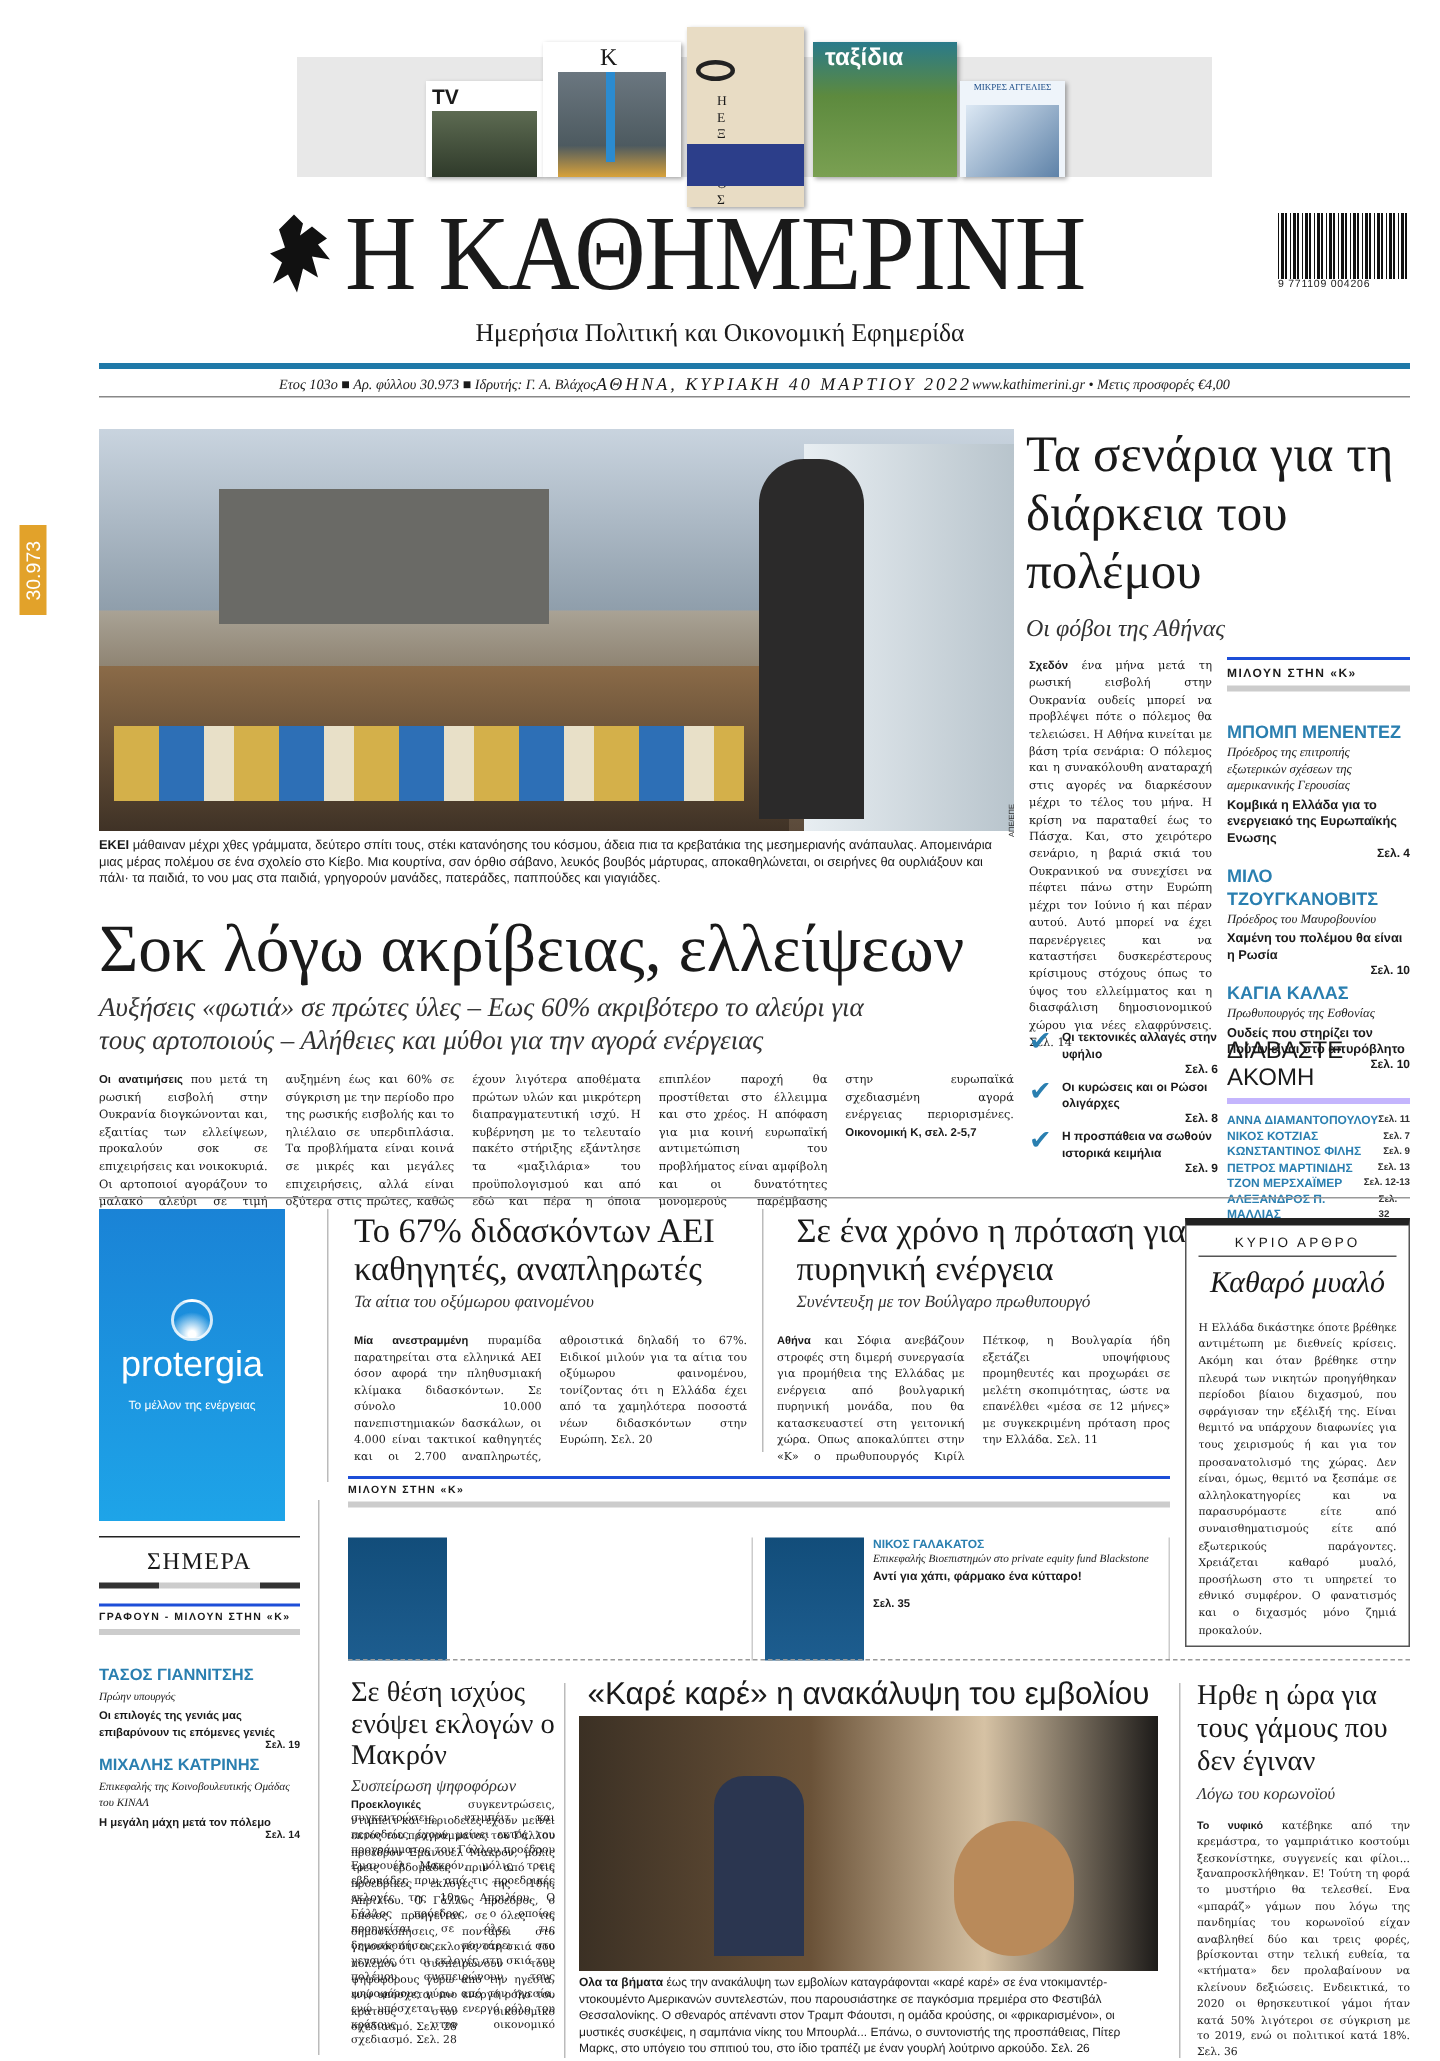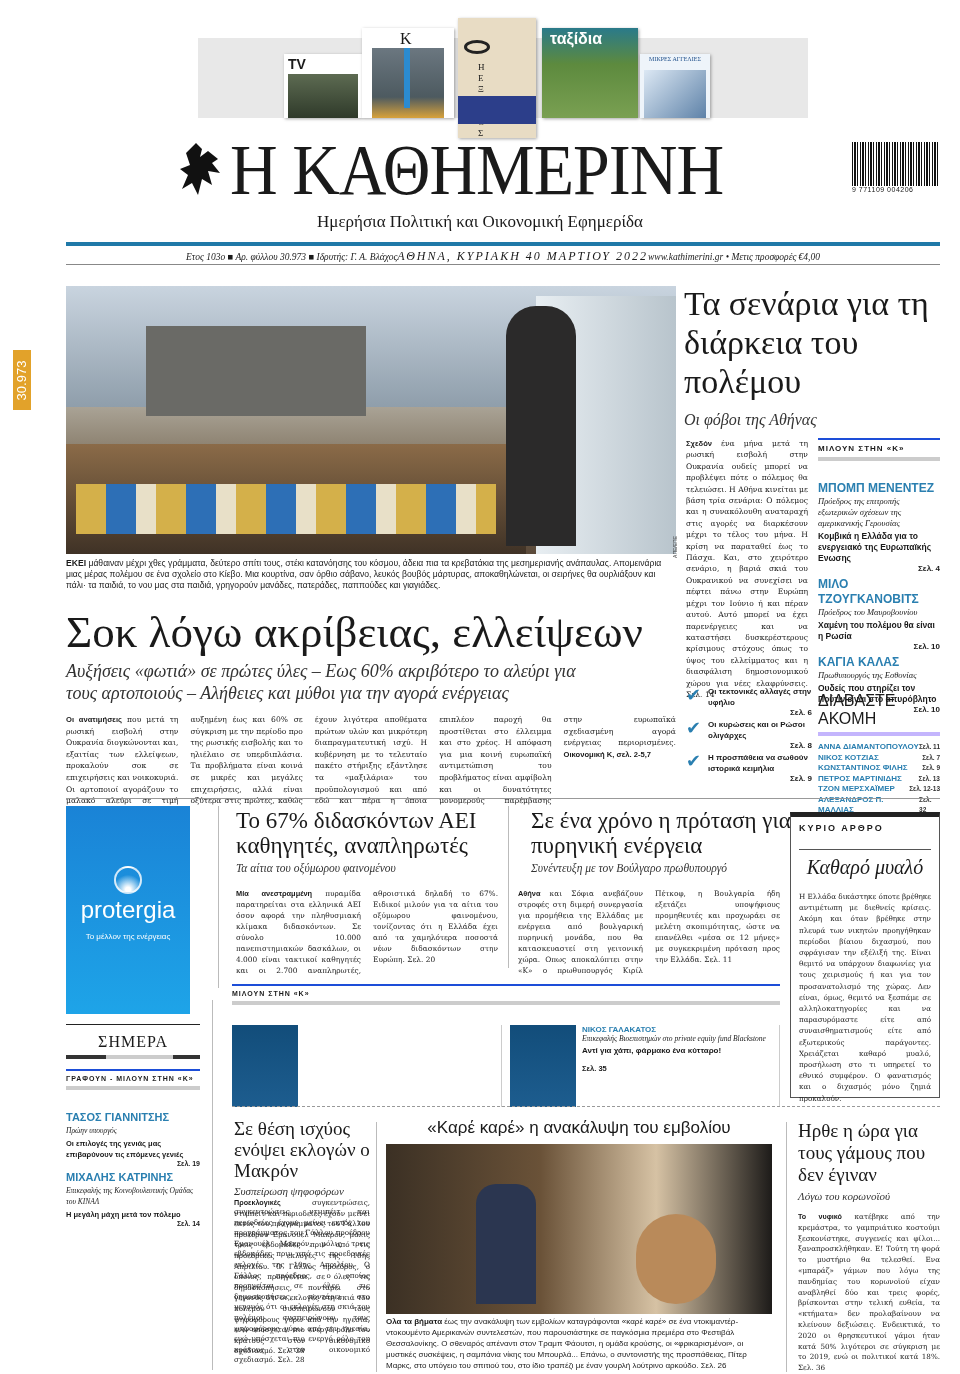--- a/index.html
+++ b/index.html
@@ -216,21 +216,21 @@
 
 <div class="abs" style="left:531px;top:808px;width:262px;">
   <div class="h2">Σε ένα χρόνο η πρόταση για πυρηνική ενέργεια</div>
   <div class="deck2" style="margin-top:4px">Συνέντευξη με τον Βούλγαρο πρωθυπουργό</div>
 </div>
 <div class="abs body" style="left:518px;top:888px;width:262px;column-count:2;column-gap:12px;font-size:7.4px;line-height:11px;">
   <b>Αθήνα</b><span> και Σόφια ανεβάζουν στροφές στη διμερή συνεργασία για προμήθεια της Ελλάδας με ενέργεια από βουλγαρική πυρηνική μονάδα, που θα κατασκευαστεί στη γειτονική χώρα. Οπως αποκαλύπτει στην «Κ» ο πρωθυπουργός Κιρίλ Πέτκοφ, η Βουλγαρία ήδη εξετάζει υποψήφιους προμηθευτές και προχωράει σε μελέτη σκοπιμότητας, ώστε να επανέλθει «μέσα σε 12 μήνες» με συγκεκριμένη πρόταση προς την Ελλάδα. Σελ. 11</span>
 </div>
 
 <div class="abs editbox" style="left:790px;top:812px;width:150px;height:286px;">
-  <div class="sans" style="font-weight:bold;font-size:9px;letter-spacing:2px;padding-bottom:16px;border-bottom:1px solid #555">ΚΥΡΙΟ ΑΡΘΡΟ</div>
+  <div class="sans" style="font-weight:normal;font-size:9px;letter-spacing:2px;text-align:center;padding-bottom:4px;border-bottom:1px solid #555">ΚΥΡΙΟ ΑΡΘΡΟ</div>
   <div class="serif" style="font-style:italic;font-size:20px;text-align:center;margin:6px 0 12px">Καθαρό μυαλό</div>
   <div class="body" style="font-size:7.2px;line-height:11.2px">Η Ελλάδα δικάστηκε όποτε βρέθηκε αντιμέτωπη με διεθνείς κρίσεις. Ακόμη και όταν βρέθηκε στην πλευρά των νικητών προηγήθηκαν περίοδοι βίαιου διχασμού, που σφράγισαν την εξέλιξή της. Είναι θεμιτό να υπάρχουν διαφωνίες για τους χειρισμούς ή και για τον προσανατολισμό της χώρας. Δεν είναι, όμως, θεμιτό να ξεσπάμε σε αλληλοκατηγορίες και να παρασυρόμαστε είτε από συναισθηματισμούς είτε από εξωτερικούς παράγοντες. Χρειάζεται καθαρό μυαλό, προσήλωση στο τι υπηρετεί το εθνικό συμφέρον. Ο φανατισμός και ο διχασμός μόνο ζημιά προκαλούν.</div>
 </div>
 
 <div class="abs" style="left:232px;top:984px;width:548px;">
   <div class="sidehdr" style="font-size:7px">ΜΙΛΟΥΝ ΣΤΗΝ «Κ»</div>
   <div style="display:flex;gap:8px;margin-top:8px">
     <div class="iv" style="flex:1;border-right:1px solid #ccc;padding-right:6px">
       <div class="ph"></div>
     </div>
@@ -269,21 +269,21 @@
 <div class="abs" style="left:234px;top:1118px;width:136px;">
   <div class="h2" style="font-size:19px;line-height:21px">Σε θέση ισχύος ενόψει εκλογών ο Μακρόν</div>
   <div class="deck2" style="margin-top:4px;font-size:11px">Συσπείρωση ψηφοφόρων</div>
   <div class="body" style="margin-top:10px;font-size:7.2px;line-height:10.6px"> συγκεντρώσεις, ντιμπέιτ και περιοδείες έχουν μείνει εκτός του προγράμματος του Γάλλου προέδρου Εμανουέλ Μακρόν, μόλις τρεις εβδομάδες πριν από τις προεδρικές εκλογές της 10ης Απριλίου. Ο Γάλλος πρόεδρος, ο οποίος προηγείται σε όλες τις δημοσκοπήσεις, ποντάρει στο γεγονός ότι οι εκλογές στη σκιά του πολέμου συσπειρώνουν τους ψηφοφόρους γύρω από την ηγεσία, ενώ υπόσχεται πιο ενεργό ρόλο του κράτους στον οικονομικό σχεδιασμό. Σελ. 28</div>
 </div>
 <div class="abs body" style="left:234px;top:1198px;width:136px;font-size:7.2px;line-height:10.6px;">
   <b>Προεκλογικές</b><span> συγκεντρώσεις, ντιμπέιτ και περιοδείες έχουν μείνει εκτός του προγράμματος του Γάλλου προέδρου Εμανουέλ Μακρόν, μόλις τρεις εβδομάδες πριν από τις προεδρικές εκλογές της 10ης Απριλίου. Ο Γάλλος πρόεδρος, ο οποίος προηγείται σε όλες τις δημοσκοπήσεις, ποντάρει στο γεγονός ότι οι εκλογές στη σκιά του πολέμου συσπειρώνουν τους ψηφοφόρους γύρω από την ηγεσία, ενώ υπόσχεται πιο ενεργό ρόλο του κράτους στον οικονομικό σχεδιασμό. Σελ. 28</span>
 </div>
 <div class="abs vrule" style="left:376px;top:1122px;height:250px"></div>
 
-<div class="abs sans" style="left:386px;top:1118px;width:386px;text-align:center;font-size:17px">«Καρέ καρέ» η ανακάλυψη του εμβολίου</div>
+<div class="abs sans" style="left:386px;top:1118px;width:386px;text-align:center;font-size:21px">«Καρέ καρέ» η ανακάλυψη του εμβολίου</div>
 <div class="abs" style="left:386px;top:1144px;width:386px;height:170px;background:linear-gradient(90deg,#3b3024 0%,#6a5238 40%,#d6c2a4 70%,#1d1b19 100%)">
   <div style="position:absolute;left:90px;top:40px;width:60px;height:120px;background:#2b3650;border-radius:20px 20px 0 0"></div>
   <div style="position:absolute;left:250px;top:70px;width:80px;height:90px;background:#b98a5a;border-radius:40px"></div>
 </div>
 <div class="abs caption" style="left:386px;top:1316px;width:386px;font-size:8px;line-height:11px">
   <b>Ολα τα βήματα</b><span> έως την ανακάλυψη των εμβολίων καταγράφονται «καρέ καρέ» σε ένα ντοκιμαντέρ-ντοκουμέντο Αμερικανών συντελεστών, που παρουσιάστηκε σε παγκόσμια πρεμιέρα στο Φεστιβάλ Θεσσαλονίκης. Ο σθεναρός απέναντι στον Τραμπ Φάουτσι, η ομάδα κρούσης, οι «φρικαρισμένοι», οι μυστικές συσκέψεις, η σαμπάνια νίκης του Μπουρλά... Επάνω, ο συντονιστής της προσπάθειας, Πίτερ Μαρκς, στο υπόγειο του σπιτιού του, στο ίδιο τραπέζι με έναν γουρλή λούτρινο αρκούδο. Σελ. 26</span>
 </div>
 <div class="abs vrule" style="left:786px;top:1122px;height:250px"></div>
 
 <div class="abs" style="left:798px;top:1120px;width:142px;">

